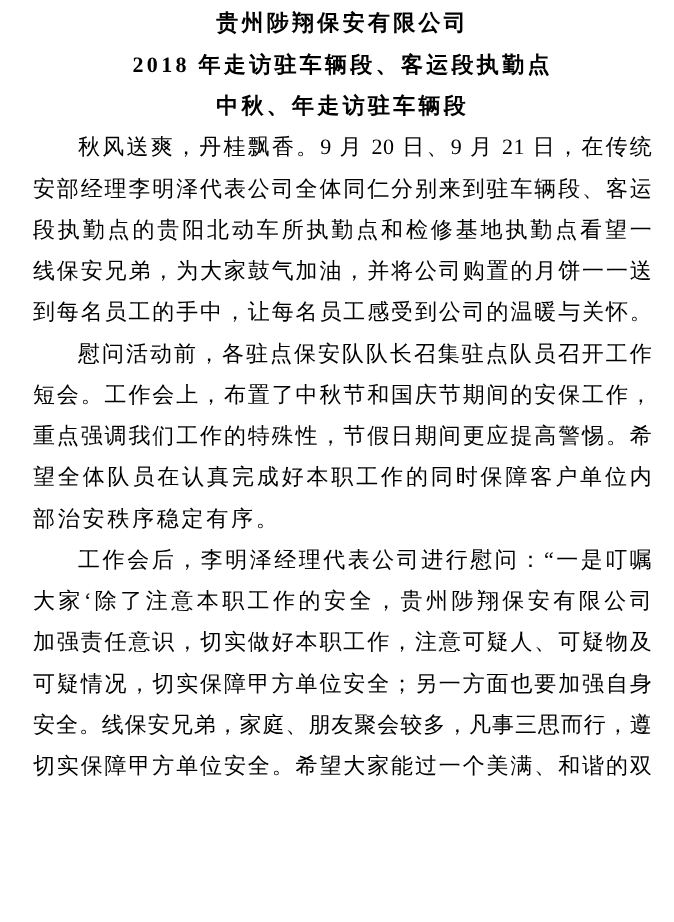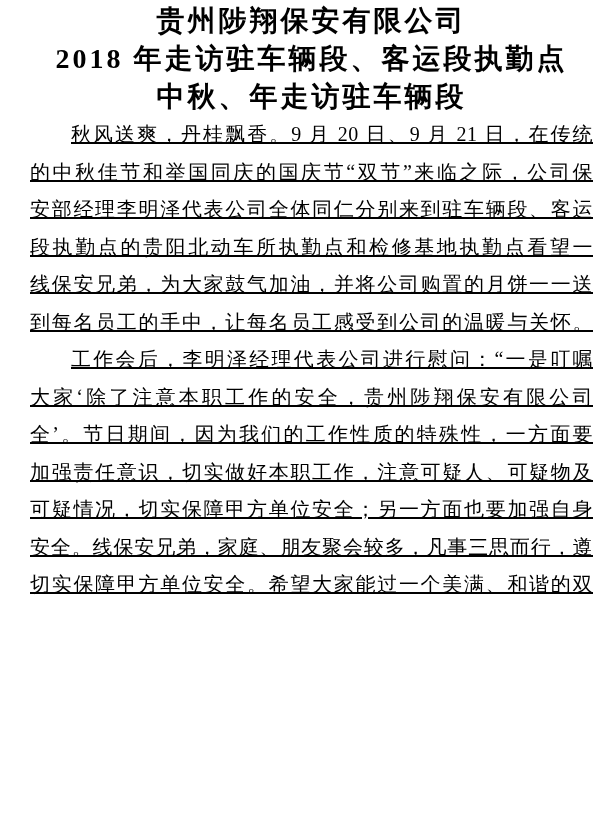--- a/index.html
+++ b/index.html
@@ -15,30 +15,29 @@
     font-family: "Liberation Serif", "DejaVu Serif", serif;
   }
   .page {
     box-sizing: border-box;
     width: 613px;
     height: 838px;
     padding: 2px 20px 0 30px;
     background: #ffffff;
   }
   .title-line {
-    font-size: 28px;
+    font-size: 20px;
     line-height: 38px;
     font-weight: bold;
     text-align: center;
     letter-spacing: 3px;
     white-space: nowrap;
   }
   .doc-body {
     margin-top: 0;
-    text-decoration: underline;
   }
   .para {
     margin: 0;
   }
   .line {
     font-size: 20px;
     line-height: 37.5px;
     text-align: justify;
     text-align-last: justify;
     letter-spacing: 0.5px;
@@ -61,32 +60,37 @@
   <div class="title">
     <div class="title-line">贵州陟翔保安有限公司</div>
     <div class="title-line">2018 年走访驻车辆段、客运段执勤点</div>
     <div class="title-line">中秋、年走访驻车辆段</div>
   </div>
 
   <div class="doc-body">
 
     <div class="para">
       <div class="line first">秋风送爽，丹桂飘香。9 月 20 日、9 月 21 日，在传统</div>
-      <div class="line">的中秋佳节和举国同庆的国庆节“双节”来临之际，公司保</div>
       <div class="line">安部经理李明泽代表公司全体同仁分别来到驻车辆段、客运</div>
       <div class="line">段执勤点的贵阳北动车所执勤点和检修基地执勤点看望一</div>
       <div class="line">线保安兄弟，为大家鼓气加油，并将公司购置的月饼一一送</div>
       <div class="line">到每名员工的手中，让每名员工感受到公司的温暖与关怀。</div>
     </div>
 
+    <div class="para">
+      <div class="line first">慰问活动前，各驻点保安队队长召集驻点队员召开工作</div>
+      <div class="line">短会。工作会上，布置了中秋节和国庆节期间的安保工作，</div>
+      <div class="line">重点强调我们工作的特殊性，节假日期间更应提高警惕。希</div>
+      <div class="line">望全体队员在认真完成好本职工作的同时保障客户单位内</div>
+      <div class="line flush">部治安秩序稳定有序。</div>
+    </div>
 
     <div class="para">
       <div class="line first">工作会后，李明泽经理代表公司进行慰问：“一是叮嘱</div>
       <div class="line">大家‘除了注意本职工作的安全，贵州陟翔保安有限公司</div>
-      <div class="line">全’。节日期间，因为我们的工作性质的特殊性，一方面要</div>
       <div class="line">加强责任意识，切实做好本职工作，注意可疑人、可疑物及</div>
       <div class="line">可疑情况，切实保障甲方单位安全；另一方面也要加强自身</div>
       <div class="line">安全。线保安兄弟，家庭、朋友聚会较多，凡事三思而行，遵</div>
       <div class="line">切实保障甲方单位安全。希望大家能过一个美满、和谐的双节。”</div>
     </div>
 
   </div>
 </div>
 
 </body></html>

